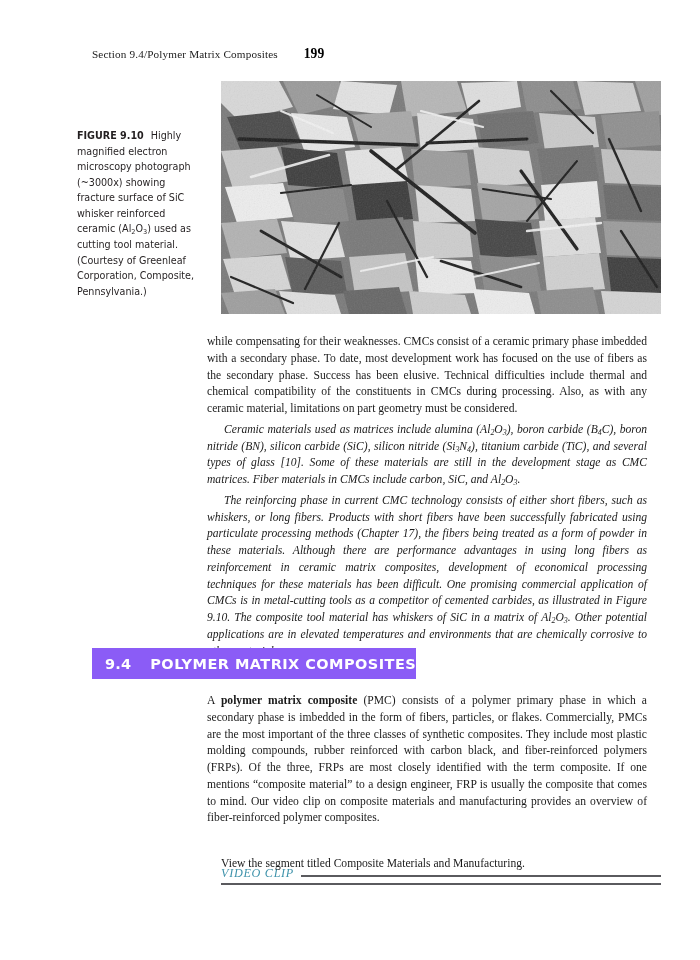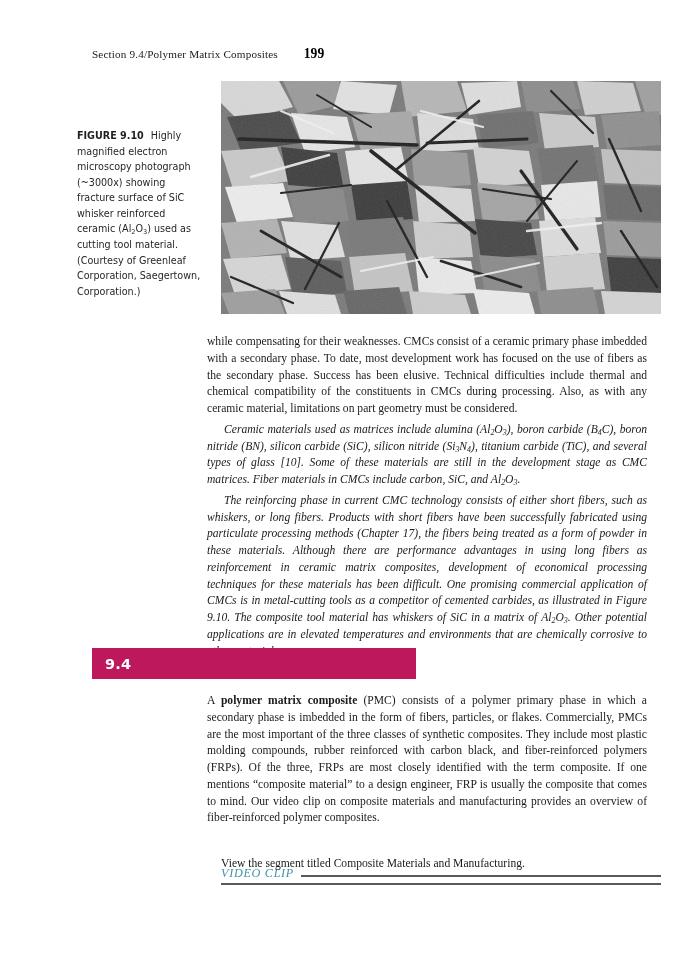--- a/index.html
+++ b/index.html
@@ -95,21 +95,21 @@
 
   .body-p + .body-p { margin-top: 4px; font-style: italic; }
 
   
   .section-head {
     position: absolute;
     left: 92px;
     top: 648px;
     width: 324px;
     height: 31px;
-    background: #be185d;
+    background: #8b5cf6;
     overflow: hidden;
     display: flex;
     align-items: center;
     box-sizing: border-box;
     padding-left: 13px;
   }
   .section-head .sec-num {
     font-family: "DejaVu Sans", sans-serif;
     font-weight: bold;
     font-size: 14.5px;
@@ -279,35 +279,36 @@
       <line x1="140" y1="190" x2="212" y2="176" stroke-width="2.2"></line>
       <line x1="252" y1="196" x2="318" y2="182" stroke-width="2"></line>
       <line x1="60" y1="30" x2="112" y2="52" stroke-width="2"></line>
     </g>
 
     <rect width="440" height="233" filter="url(#grain)" opacity="0.28"></rect>
   </svg>
 </div>
 
 <div class="figure-caption">
-  <span class="fig-label">FIGURE 9.10</span><span class="fig-gap"></span><span>Highly magnified electron microscopy photograph (~3000x) showing fracture surface of SiC whisker reinforced ceramic (Al</span><sub>2</sub><span>O</span><sub>3</sub><span>) used as cutting tool material. (Courtesy of Greenleaf Corporation, Saegertown, Corporation.)</span>
+  <span class="fig-label">FIGURE 9.10</span><span class="fig-gap"></span><span>Highly magnified electron microscopy photograph (~3000x) showing fracture surface of SiC whisker reinforced ceramic (Al</span><sub>2</sub><span>O</span><sub>3</sub><span>) used as cutting tool material. (Courtesy of Greenleaf Corporation, Composite, Pennsylvania.)</span>
 </div>
 
 <div class="col" id="para-block-1">
 
   <p class="body-p"><span>while compensating for their weaknesses. CMCs consist of a ceramic primary phase imbedded with a secondary phase. To date, most development work has focused on the use of fibers as the secondary phase. Success has been elusive. Technical difficulties include thermal and chemical compatibility of the constituents in CMCs during processing. Also, as with any ceramic material, limitations on part geometry must be considered.</span></p>
 
   <p class="body-p indent"><span>Ceramic materials used as matrices include alumina (Al</span><sub>2</sub><span>O</span><sub>3</sub><span>), boron carbide (B</span><sub>4</sub><span>C), boron nitride (BN), silicon carbide (SiC), silicon nitride (Si</span><sub>3</sub><span>N</span><sub>4</sub><span>), titanium carbide (TiC), and several types of glass [10]. Some of these materials are still in the development stage as CMC matrices. Fiber materials in CMCs include carbon, SiC, and Al</span><sub>2</sub><span>O</span><sub>3</sub><span>.</span></p>
 
   <p class="body-p indent"><span>The reinforcing phase in current CMC technology consists of either short fibers, such as whiskers, or long fibers. Products with short fibers have been successfully fabricated using particulate processing methods (Chapter 17), the fibers being treated as a form of powder in these materials. Although there are performance advantages in using long fibers as reinforcement in ceramic matrix composites, development of economical processing techniques for these materials has been difficult. One promising commercial application of CMCs is in metal-cutting tools as a competitor of cemented carbides, as illustrated in Figure 9.10. The composite tool material has whiskers of SiC in a matrix of Al</span><sub>2</sub><span>O</span><sub>3</sub><span>. Other potential applications are in elevated temperatures and environments that are chemically corrosive to other materials.</span></p>
 
 </div>
 
 <div class="section-head">
   <span class="sec-num">9.4</span>
+  <span class="sec-title">POLYMER MATRIX COMPOSITES</span>
 </div>
 
 <div class="col" id="para-block-2">
   <p class="body-p"><span>A </span><span class="bi">polymer matrix composite</span><span> (PMC) consists of a polymer primary phase in which a secondary phase is imbedded in the form of fibers, particles, or flakes. Commercially, PMCs are the most important of the three classes of synthetic composites. They include most plastic molding compounds, rubber reinforced with carbon black, and fiber-reinforced polymers (FRPs). Of the three, FRPs are most closely identified with the term composite. If one mentions “composite material” to a design engineer, FRP is usually the composite that comes to mind. Our video clip on composite materials and manufacturing provides an overview of fiber-reinforced polymer composites.</span></p>
 </div>
 
 <div class="videoclip-head">
   <span class="vc-label">VIDEO CLIP</span>
   <span class="vc-rule"></span>
 </div>

